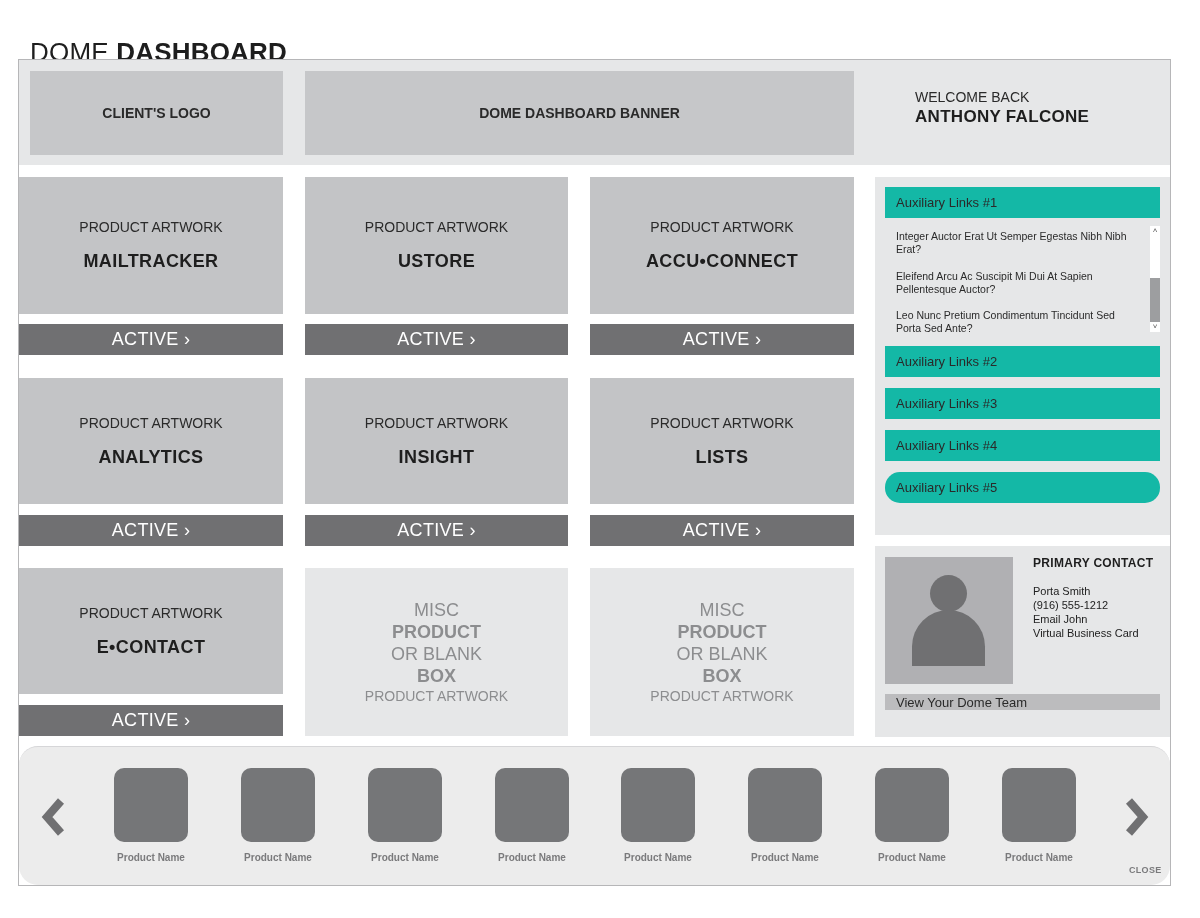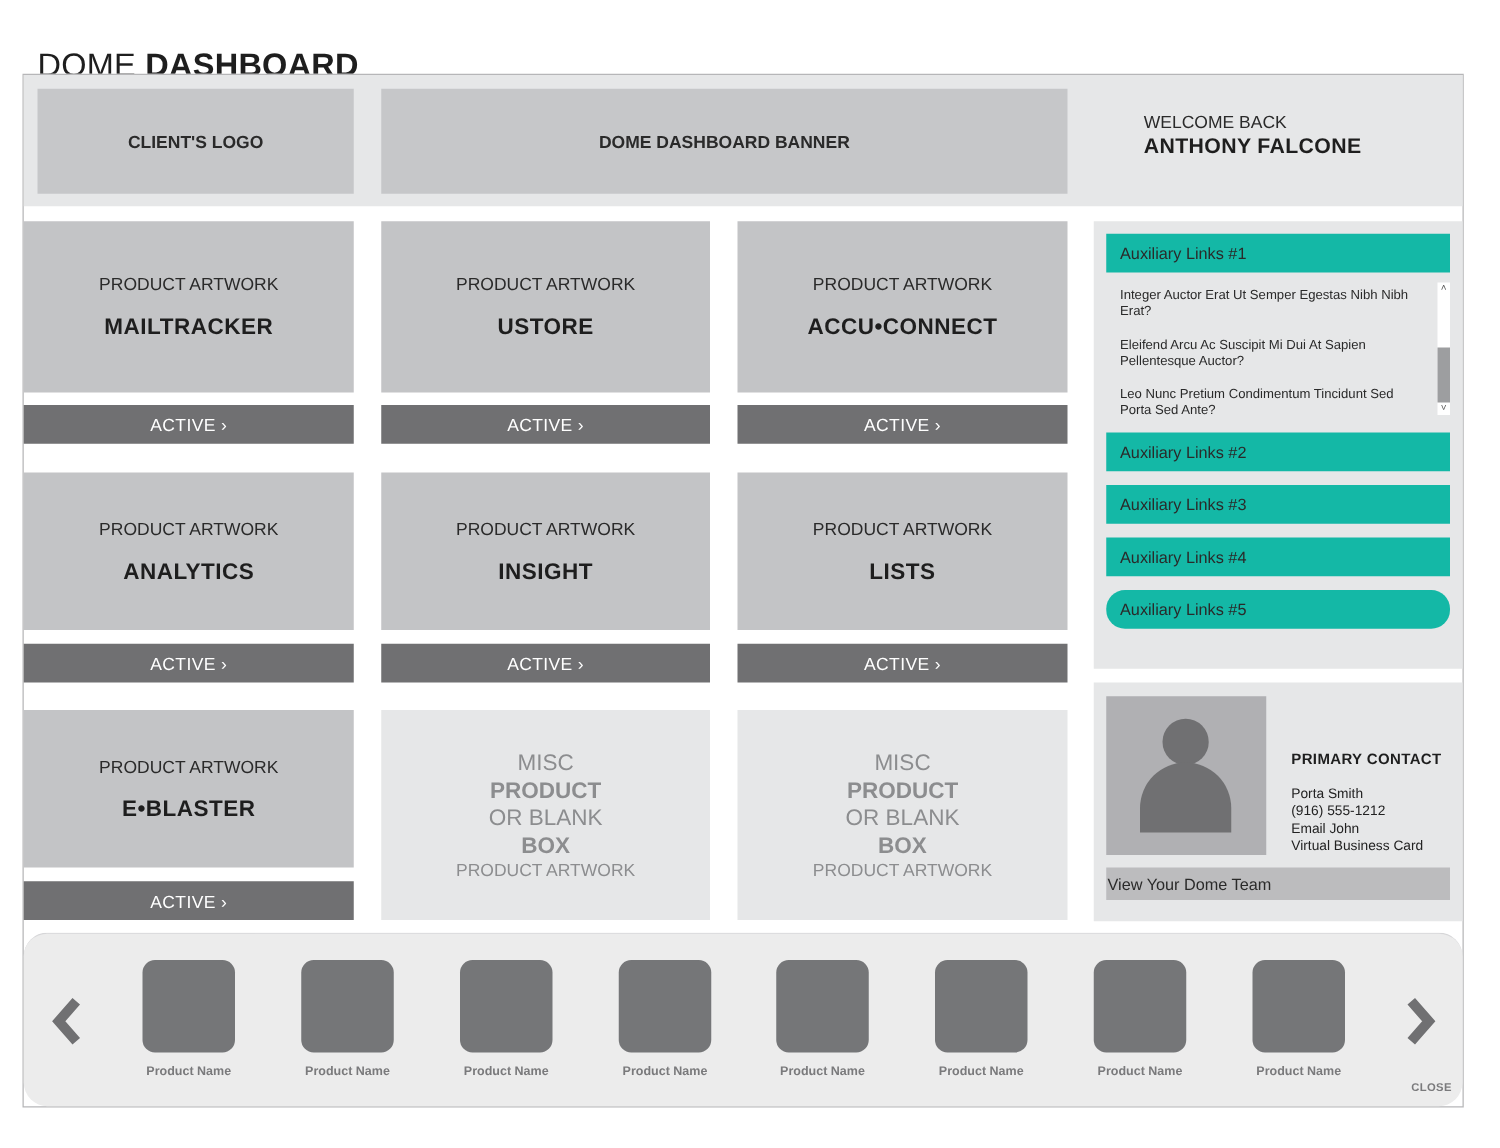--- a/index.html
+++ b/index.html
@@ -17,21 +17,21 @@
   .logo-box { position: absolute; left: 11px; top: 11px; width: 253px; height: 84px; background: #c6c7c9; display: flex; align-items: center; justify-content: center; font-size: 14px; font-weight: bold; color: #2a2a2a; }
   .banner-box { position: absolute; left: 286px; top: 11px; width: 549px; height: 84px; background: #c6c7c9; display: flex; align-items: center; justify-content: center; font-size: 14px; font-weight: bold; color: #2a2a2a; }
   .welcome { position: absolute; left: 884px; top: 29px; margin-left: 12px; }
   .welcome-line { font-size: 14px; color: #2a2a2a; }
   .welcome-name { font-size: 17px; font-weight: bold; color: #1e1e1e; margin-top: 2px; letter-spacing: 0.3px; }
 
   
   .tile { position: absolute; background: #c3c4c6; display: flex; flex-direction: column; align-items: center; justify-content: center; text-align: center; }
   .tile .sub { font-size: 14px; color: #2a2a2a; }
   .tile .name { font-size: 18px; font-weight: bold; color: #1e1e1e; letter-spacing: 0.4px; margin-top: 16px; }
-  .active-btn { position: absolute; background: #707072; color: #ffffff; font-size: 14px; display: flex; align-items: center; justify-content: center; cursor: pointer; letter-spacing: 0.3px; }
+  .active-btn { position: absolute; background: #707072; color: #ffffff; font-size: 18px; display: flex; align-items: center; justify-content: center; cursor: pointer; letter-spacing: 0.3px; }
   .misc { position: absolute; background: #e6e7e8; display: flex; flex-direction: column; align-items: center; justify-content: center; text-align: center; color: #8c8d8f; }
   .misc .l1 { font-size: 18px; line-height: 22px; }
   .misc .l2 { font-size: 18px; line-height: 22px; font-weight: bold; }
   .misc .l5 { font-size: 14px; line-height: 18px; }
 
   
   .aux-panel { position: absolute; left: 856px; top: 117px; width: 295px; height: 358px; background: #e6e7e8; }
   .aux-link { position: absolute; left: 10px; width: 275px; height: 31px; background: #14b8a6; font-size: 13px; color: #2a2a2a; padding-left: 11px; display: flex; align-items: center; cursor: pointer; }
   .aux-content { position: absolute; left: 10px; top: 45px; width: 275px; height: 114px; background: #e6e7e8; }
   .aux-item { position: absolute; left: 11px; width: 240px; font-size: 10.5px; line-height: 13px; color: #2a2a2a; cursor: pointer; }
@@ -39,25 +39,25 @@
   .scroll-up, .scroll-down { position: absolute; left: 0; width: 10px; height: 10px; font-size: 8px; line-height: 10px; text-align: center; color: #555; cursor: pointer; }
   .scroll-up { top: 0; }
   .scroll-down { bottom: 0; }
   .scroll-thumb { position: absolute; left: 0; top: 52px; width: 10px; height: 44px; background: #9d9ea0; cursor: pointer; }
 
   
   .contact-panel { position: absolute; left: 856px; top: 486px; width: 295px; height: 191px; background: #e6e7e8; }
   .avatar { position: absolute; left: 10px; top: 11px; width: 128px; height: 127px; background: #b0b0b3; overflow: hidden; }
   .avatar-head { position: absolute; left: 45px; top: 18px; width: 37px; height: 37px; border-radius: 50%; background: #707072; }
   .avatar-body { position: absolute; left: 27px; top: 53px; width: 73px; height: 56px; background: #707072; border-radius: 37px 37px 0 0; }
-  .contact-info { position: absolute; left: 158px; top: 10px; margin-top: 44px; }
+  .contact-info { position: absolute; left: 158px; top: 10px; }
   .contact-title { font-size: 12px; font-weight: bold; color: #1e1e1e; margin-bottom: 14px; letter-spacing: 0.3px; }
   .contact-line { font-size: 11px; line-height: 14px; color: #222; }
   .contact-link { cursor: pointer; }
-  .team-btn { position: absolute; left: 10px; top: 148px; width: 275px; height: 26px; background: #bcbcbe; font-size: 13px; color: #2a2a2a; padding-left: 1px; display: flex; align-items: center; cursor: pointer; }
+  .team-btn { position: absolute; left: 10px; top: 148px; width: 275px; height: 16px; background: #bcbcbe; font-size: 13px; color: #2a2a2a; padding-left: 11px; display: flex; align-items: center; cursor: pointer; }
 
   
   .carousel { position: absolute; left: 0; top: 686px; width: 1151px; height: 139px; background: #ececec; border-top: 1px solid #d6d6d8; border-radius: 19px; }
   .arrow { position: absolute; top: 48px; width: 30px; height: 44px; cursor: pointer; }
   .arrow-left { left: 20px; }
   .arrow-right { left: 1102px; }
   .carousel-item { position: absolute; top: 21px; width: 74px; text-align: center; cursor: pointer; }
   .carousel-thumb { width: 74px; height: 74px; border-radius: 10px; background: #757678; }
   .carousel-label { margin-top: 10px; font-size: 10px; font-weight: bold; color: #7a7a7c; white-space: nowrap; margin-left: -10px; margin-right: -10px; }
   .close-link { position: absolute; left: 1110px; top: 118px; font-size: 9px; font-weight: bold; color: #7a7a7c; cursor: pointer; letter-spacing: 0.3px; }
@@ -116,21 +116,21 @@
   <div class="active-btn" style="left:286px;top:455px;width:263px;height:31px;">ACTIVE ›</div>
 
   <div class="tile" style="left:571px;top:318px;width:264px;height:126px;">
     <div class="sub">PRODUCT ARTWORK</div>
     <div class="name">LISTS</div>
   </div>
   <div class="active-btn" style="left:571px;top:455px;width:264px;height:31px;">ACTIVE ›</div>
 
   <div class="tile" style="left:0;top:508px;width:264px;height:126px;">
     <div class="sub">PRODUCT ARTWORK</div>
-    <div class="name">E•BLASTER</div>
+    <div class="name">E•CONTACT</div>
   </div>
   <div class="active-btn" style="left:0;top:645px;width:264px;height:31px;">ACTIVE ›</div>
 
   <div class="misc" style="left:286px;top:508px;width:263px;height:168px;">
     <div class="l1">MISC</div>
     <div class="l2">PRODUCT</div>
     <div class="l1">OR BLANK</div>
     <div class="l2">BOX</div>
     <div class="l5">PRODUCT ARTWORK</div>
   </div>

